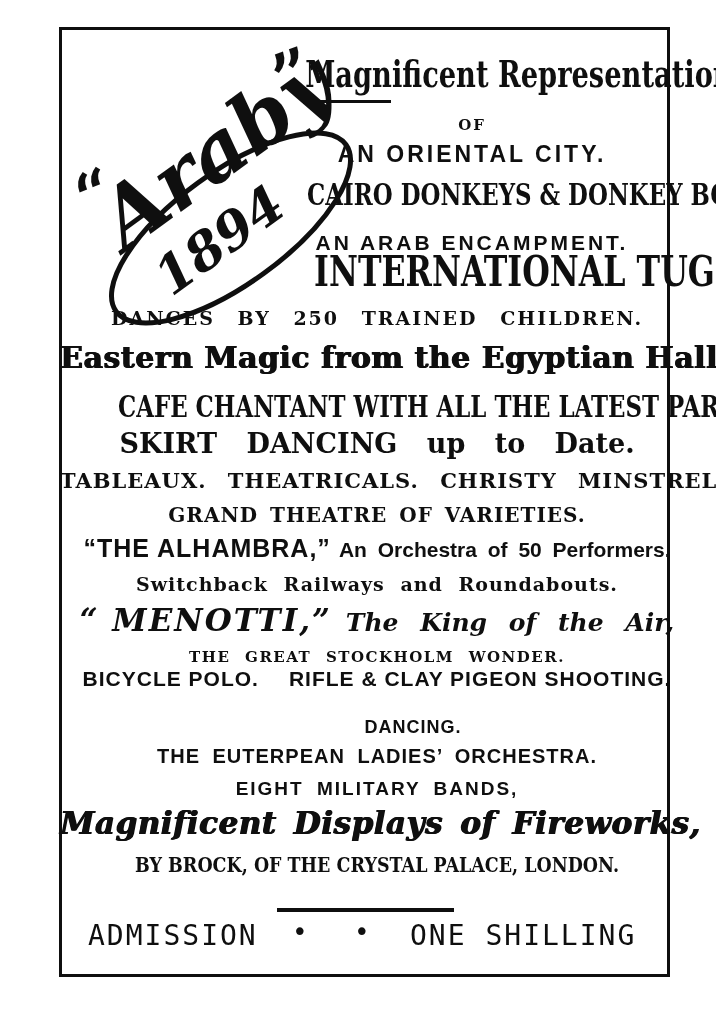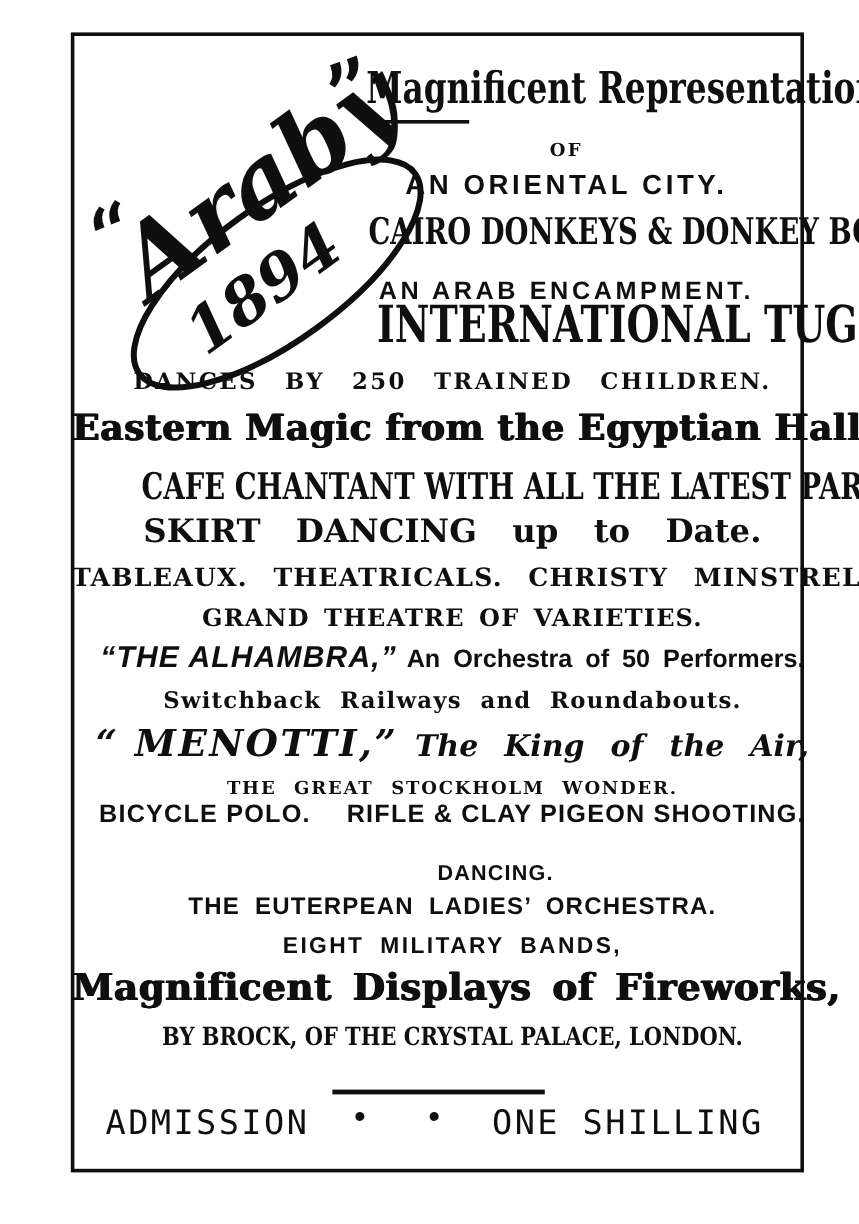--- a/index.html
+++ b/index.html
@@ -29,33 +29,33 @@
   .l-cairo{top:179px;font-size:26px;}
   .l-camp{top:231px;font-size:21px;letter-spacing:3px;}
   .l-tug{top:250px;font-size:36px;}
   .l-dances{top:307px;font-size:19px;letter-spacing:2px;word-spacing:14px;}
   .l-eastern{top:340px;font-size:30px;}
   .l-cafe{top:391px;font-size:26px;}
   .l-skirt{top:428px;font-size:27px;word-spacing:20px;}
   .l-tableaux{top:468px;font-size:21px;word-spacing:13px;letter-spacing:1px;}
   .l-grand{top:503px;font-size:20px;letter-spacing:1px;word-spacing:4px;}
   .l-alhambra{top:534px;}
-  .alh-t{font-family:"Liberation Sans",sans-serif;font-weight:bold;font-size:25px;letter-spacing:1px;font-style:italic;}
+  .alh-t{font-family:"Liberation Sans",sans-serif;font-weight:bold;font-size:25px;letter-spacing:1px;}
   .alh-d{font-family:"Liberation Sans",sans-serif;font-weight:bold;font-size:21px;margin-left:8px;word-spacing:5px;}
   .l-switch{top:573px;font-size:19px;letter-spacing:1px;word-spacing:8px;}
   .l-menotti{top:602px;}
   .men-t{font-family:"DejaVu Serif",serif;font-weight:bold;font-style:italic;font-size:31px;letter-spacing:2px;}
   .men-d{font-family:"DejaVu Serif",serif;font-weight:bold;font-style:italic;font-size:25px;margin-left:14px;word-spacing:13px;}
   .l-stockholm{top:648px;font-size:15px;letter-spacing:1.5px;word-spacing:8px;}
   .l-bicycle{top:667px;font-size:21px;letter-spacing:1px;}
   .gap-left{margin-right:30px;}
   .l-dancing{top:717px;font-size:18px;letter-spacing:1px;padding-left:36px;}
   .l-euterpean{top:745px;font-size:20px;letter-spacing:1px;word-spacing:6px;}
   .l-military{top:778px;font-size:19px;letter-spacing:2px;word-spacing:6px;}
-  .l-fireworks{top:805px;font-size:31px;word-spacing:6px;}
+  .l-fireworks{top:805px;font-size:31px;word-spacing:6px;font-style:italic;}
   .l-brock{top:853px;font-size:19px;}
   .divider{position:absolute;left:277px;top:908px;width:177px;height:4px;background:#0f0f0f;}
   .admission-row{position:absolute;left:60px;top:919px;width:706px;height:34px;}
   .adm{position:absolute;font-family:"DejaVu Sans Mono",monospace;font-size:28px;letter-spacing:2px;white-space:nowrap;}
   .adm-label{left:28px;}
   .adm-dot1{left:232px;top:-2px;font-size:26px;}
   .adm-dot2{left:294px;top:-2px;font-size:26px;}
   .adm-price{left:350px;}
   .logo{position:absolute;left:68px;top:36px;width:286px;height:298px;}
 </style>

